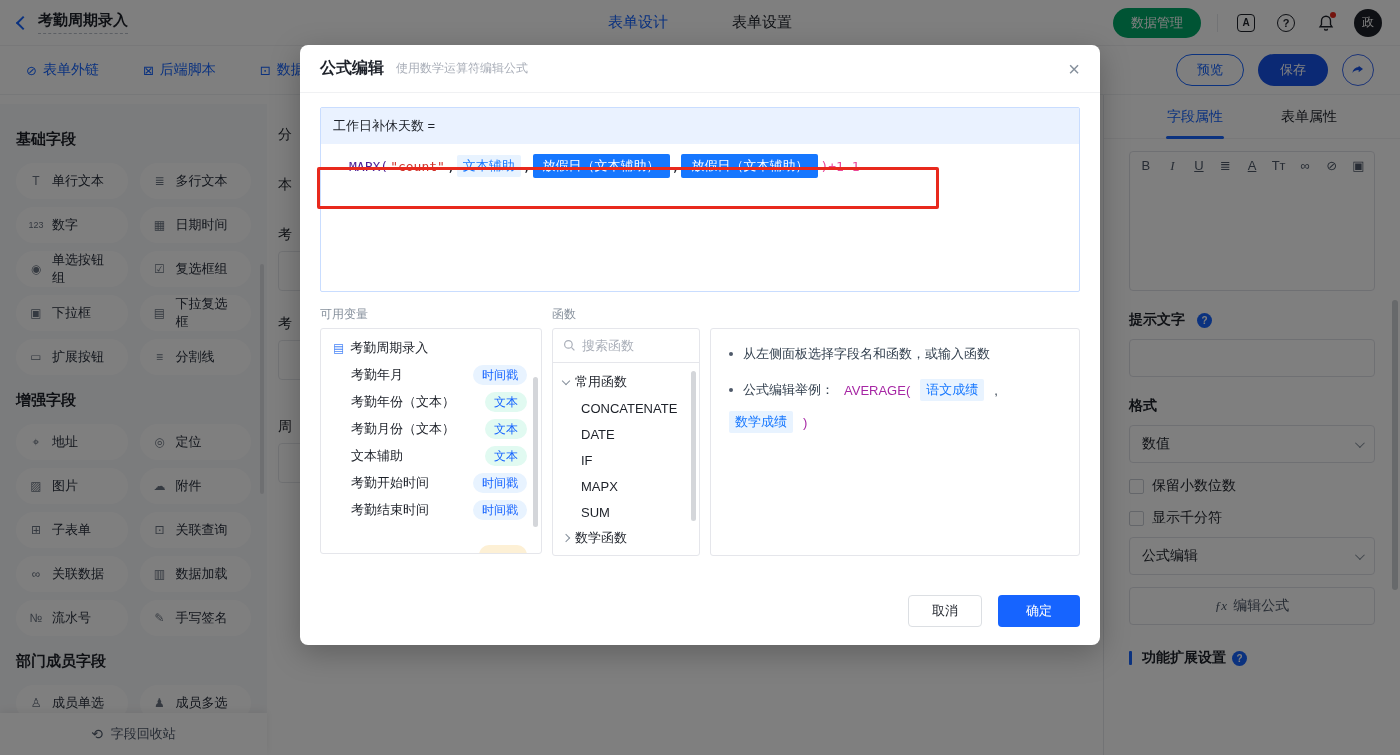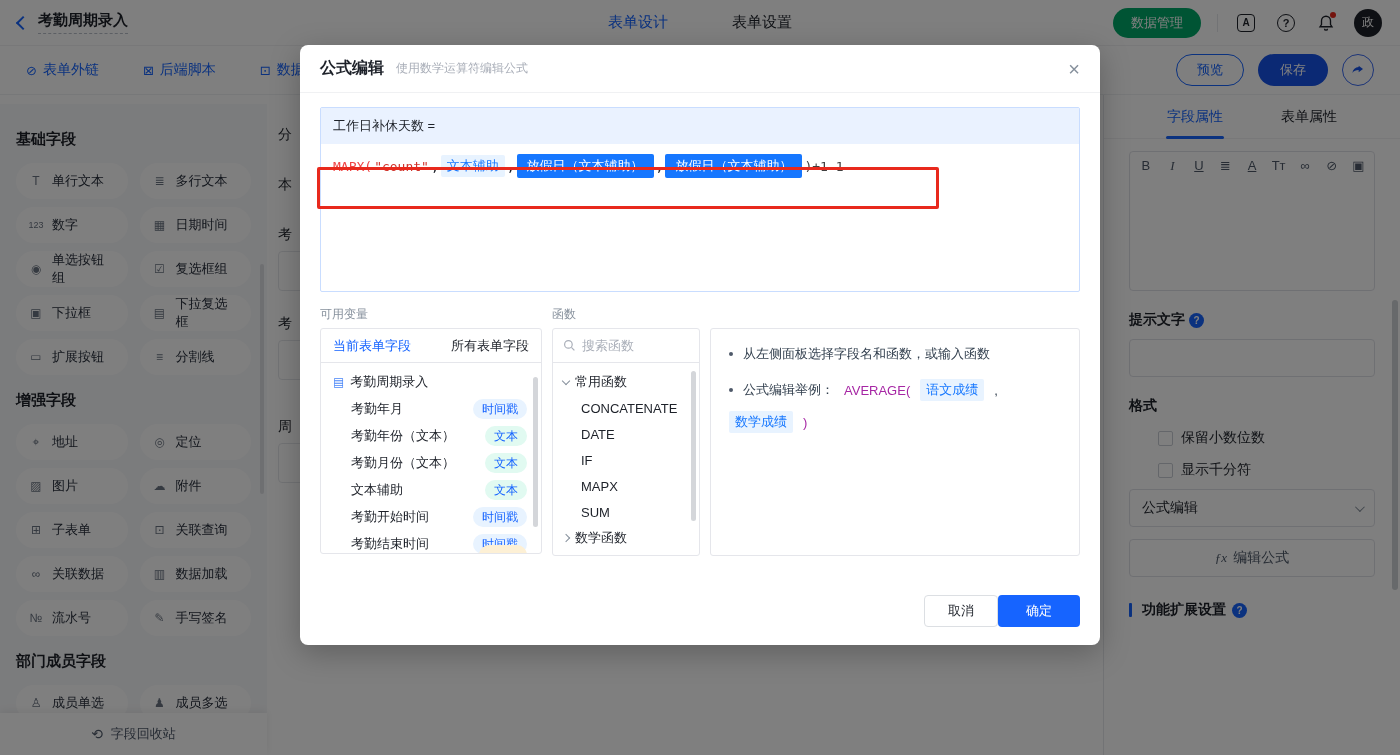--- a/index.html
+++ b/index.html
@@ -50,49 +50,49 @@
   .rpanel { position:absolute; left:1103px; top:95px; width:297px; height:660px; background:#fff; border-left:1px solid #e5e6eb; z-index:1; padding:0 25px; }
   .rp-tabs { display:flex; justify-content:center; gap:58px; height:44px; align-items:center; border-bottom:1px solid #f0f1f3; margin:0 -25px; }
   .rp-tab { font-size:14px; cursor:pointer; position:relative; height:44px; display:flex; align-items:center; }
   .rp-tab.active { color:#1664ff; }
   .rp-tab.active::after { content:""; position:absolute; left:50%; transform:translateX(-50%); bottom:0; width:58px; height:3px; background:#1664ff; border-radius:2px; }
   .rich-box { margin-top:12px; height:140px; border:1px solid #dfe1e6; border-radius:4px; padding:6px 8px; }
   .rich-tools { display:flex; gap:11px; color:#4e5969; font-size:13px; }
   .rt { width:16px; text-align:center; cursor:pointer; }
   .rt.i { font-style:italic; font-family:"Liberation Serif",serif; }
   .rt.u { text-decoration:underline; }
-  .rp-label { margin-top:20px; font-size:14px; font-weight:bold; display:flex; align-items:center; gap:4px; }
+  .rp-label { margin-top:20px; font-size:14px; font-weight:bold; display:flex; align-items:center; gap:12px; }
   .qmark { width:15px; height:15px; background:#1664ff; color:#fff; border-radius:50%; font-size:10px; font-weight:bold; display:inline-flex; align-items:center; justify-content:center; }
   .rp-input { margin-top:10px; height:38px; width:100%; border:1px solid #dfe1e6; border-radius:4px; background:#fff; font-size:13px; padding:0 10px; }
   .rp-select { margin-top:10px; height:38px; border:1px solid #dfe1e6; border-radius:4px; display:flex; align-items:center; justify-content:space-between; padding:0 12px; font-size:14px; cursor:pointer; }
   .chev { width:7px; height:7px; border-right:1.6px solid #86909c; border-bottom:1.6px solid #86909c; transform:rotate(45deg) translateY(-2px); }
-  .rp-check { margin-top:14px; display:flex; align-items:center; gap:8px; font-size:14px; cursor:pointer;margin-left:29px; }
+  .rp-check { margin-top:14px; display:flex; align-items:center; gap:8px; font-size:14px; cursor:pointer; }
   .cbox { width:15px; height:15px; border:1px solid #c9cdd4; border-radius:2px; background:#fff; }
   .rp-btn { margin-top:12px; height:38px; border:1px solid #dfe1e6; border-radius:4px; display:flex; align-items:center; justify-content:center; gap:6px; font-size:14px; color:#4e5969; cursor:pointer; background:#fff; }
   .fx { font-family:"Liberation Serif",serif; font-style:italic; font-size:13px; }
   .rp-sect { margin-top:24px; font-size:14px; font-weight:bold; display:flex; align-items:center; gap:6px; }
   .rp-sect::before { content:""; width:3px; height:14px; background:#1664ff; border-radius:1px; margin-right:4px; }
   .rp-scroll { position:absolute; right:2px; top:205px; width:6px; height:290px; background:#cfd2d6; border-radius:3px; }
 
   
   .overlay { position:absolute; left:0; top:0; width:1400px; height:755px; background:rgba(0,0,0,.5); z-index:10; }
   .modal { position:absolute; left:300px; top:45px; width:800px; height:600px; background:#fff; border-radius:8px; z-index:20; box-shadow:0 8px 30px rgba(0,0,0,.25); }
   .m-head { height:48px; display:flex; align-items:center; padding:0 20px; border-bottom:1px solid #f0f1f3; }
   .m-title { font-size:16px; font-weight:bold; }
   .m-sub { font-size:12px; color:#a9aeb8; margin-left:12px; }
   .m-close { margin-left:auto; font-size:20px; color:#86909c; cursor:pointer; line-height:1; }
   .m-body { padding:14px 20px 0; }
 
   .f-box { border:1px solid #c9ddff; border-radius:2px; }
   .f-head { height:36px; background:#eaf2ff; display:flex; align-items:center; padding:0 12px; font-size:13px; }
   .f-area { height:147px; padding:10px 12px; font-family:"DejaVu Sans Mono",monospace; font-size:13px; display:block; }
   .f-line { display:flex; align-items:center; flex-wrap:wrap; gap:2px; }
-  .tk-code { color:#ef4444; }
+  .tk-code { color:#4c1d95;margin-left:16px; }
   .tk-str { color:#d1342c; }
-  .tk-op { color:#404040; }
+  .tk-op { color:#ec4899; }
   .chip-l { background:#e8f3ff; color:#1677ff; padding:2px 6px; border-radius:2px; font-family:"Liberation Sans",sans-serif; font-size:13px; cursor:pointer; }
   .chip-s { background:#1677ff; color:#fff; padding:3px 10px; border-radius:2px; font-family:"Liberation Sans",sans-serif; font-size:13px; cursor:pointer; }
 
   .cols { display:flex; gap:10px; margin-top:14px; }
   .col-label { font-size:12px; color:#86909c; height:22px; }
   .vbox { width:222px; height:226px; border:1px solid #e5e6eb; border-radius:3px; position:relative; overflow:hidden; background:#fff; }
   .v-tabs { height:34px; border-bottom:1px solid #e5e6eb; display:flex; align-items:center; justify-content:space-between; padding:0 12px; font-size:13px; }
   .v-tab { cursor:pointer; }
   .v-tab.active { color:#1664ff; }
   .v-list { padding:5px 0; }
@@ -114,21 +114,21 @@
   .car-d { width:6px; height:6px; border-right:1.4px solid #86909c; border-bottom:1.4px solid #86909c; transform:rotate(45deg); margin-top:-3px; }
   .car-r { width:6px; height:6px; border-right:1.4px solid #86909c; border-bottom:1.4px solid #86909c; transform:rotate(-45deg); }
   .fn-item { height:26px; display:flex; align-items:center; padding-left:28px; cursor:pointer; }
   .fn-scroll { position:absolute; right:3px; top:42px; width:5px; height:150px; background:#d4d6da; border-radius:3px; }
 
   .tipbox { width:370px; height:228px; border:1px solid #e5e6eb; border-radius:3px; padding:16px 18px; font-size:13px; color:#33404f; background:#fff; }
   .tip-row { display:flex; align-items:center; gap:10px; margin-bottom:16px; flex-wrap:wrap; }
   .bullet { width:4px; height:4px; background:#4e5969; border-radius:50%; flex:none; }
   .tk-purple { color:#a626a4; }
 
-  .m-foot { position:absolute; right:20px; bottom:18px; display:flex; }
+  .m-foot { position:absolute; right:20px; bottom:18px; display:flex; gap:16px; }
   .btn-cancel { width:74px; height:32px; border:1px solid #dcdfe3; border-radius:4px; background:#fff; font-size:13px; display:flex; align-items:center; justify-content:center; cursor:pointer; }
   .btn-ok { width:82px; height:32px; background:#1664ff; color:#ffffff; border-radius:4px; font-size:13px; display:flex; align-items:center; justify-content:center; cursor:pointer; }
 
   .red-rect { position:absolute; left:317px; top:167px; width:622px; height:42px; border:3px solid #e8291d; border-radius:2px; z-index:30; pointer-events:none; }
 </style>
 </head>
 <body>
 
 <div class="topbar">
   <span class="back"></span>
@@ -318,20 +318,24 @@
       <span class="rt">⊘</span>
       <span class="rt">▣</span>
     </div>
   </div>
   <div class="rp-label">
       <span>提示文字</span>
       <span class="qmark">?</span>
     </div>
   <input class="rp-input" style="">
   <div class="rp-label">格式</div>
+  <div class="rp-select">
+      <span>数值</span>
+      <span class="chev"></span>
+    </div>
   <div class="rp-check">
       <span class="cbox"></span>
       <span>保留小数位数</span>
     </div>
   <div class="rp-check">
       <span class="cbox"></span>
       <span>显示千分符</span>
     </div>
   <div class="rp-select">
       <span>公式编辑</span>
@@ -371,24 +375,20 @@
           <span class="chip-s">放假日（文本辅助）</span>
             <span class="tk-op">)+1-1</span>
         </div>
       </div>
     </div>
 
     <div class="cols">
       <div>
         <div class="col-label">可用变量</div>
         <div class="vbox">
-          <div class="v-tabs">
-            <span class="v-tab active">当前表单字段</span>
-            <span class="v-tab">所有表单字段</span>
-          </div>
           <div class="v-list">
             <div class="v-root">
                 <span class="doc-ic">▤</span>
                 <span>考勤周期录入</span>
               </div>
             <div class="v-row">
                 <span>考勤年月</span>
                 <span class="badge time">时间戳</span>
               </div>
             <div class="v-row">

